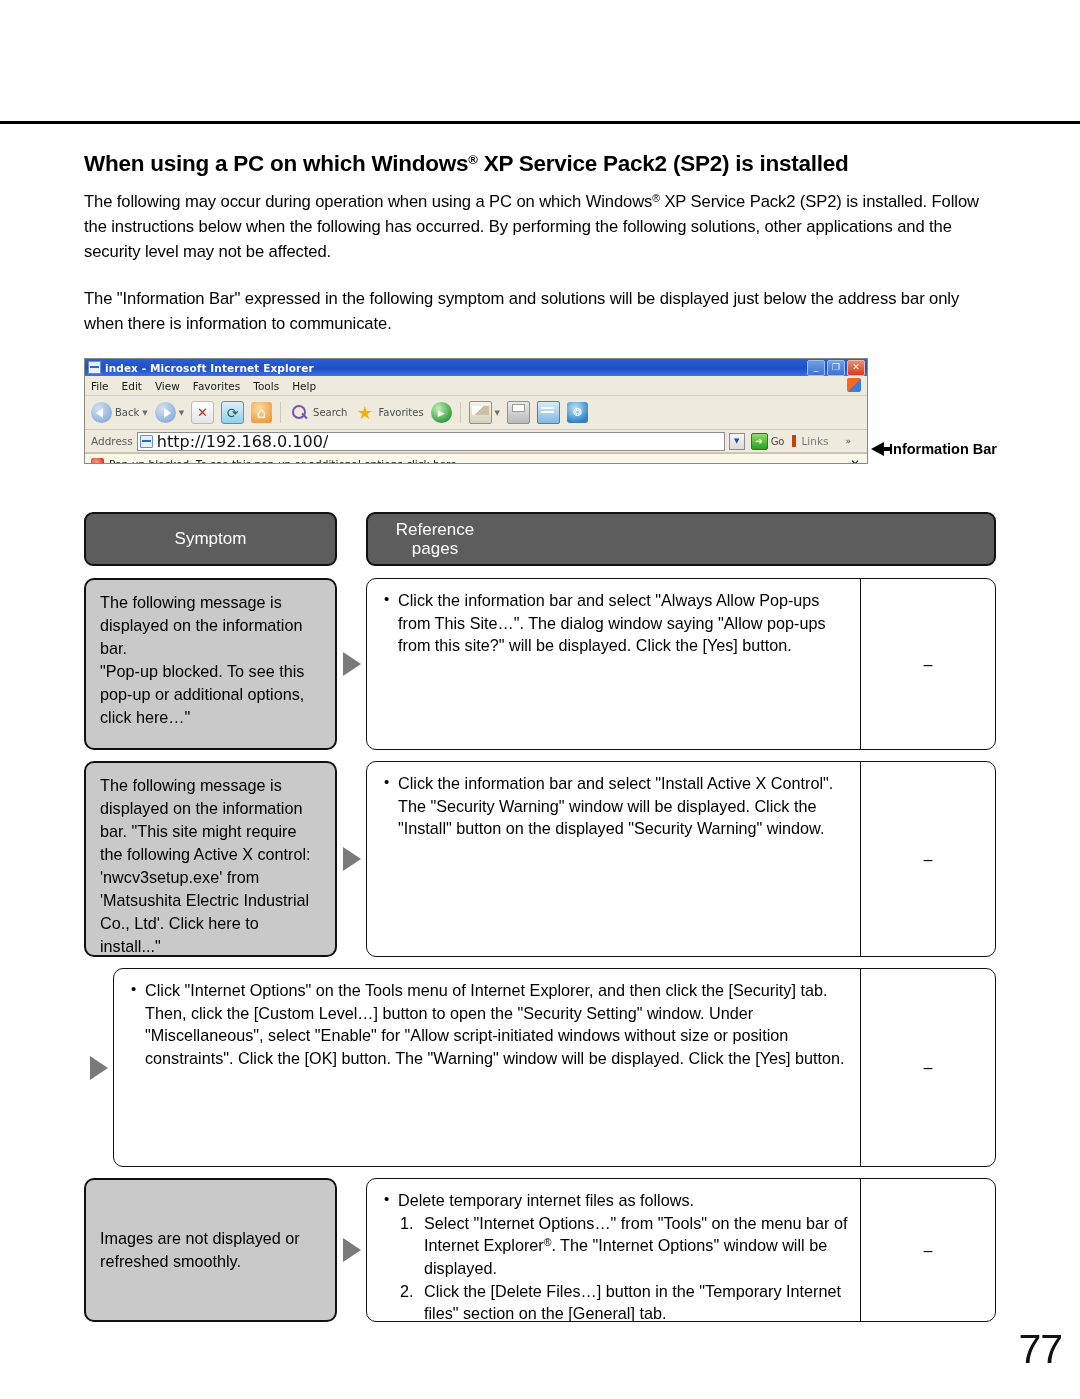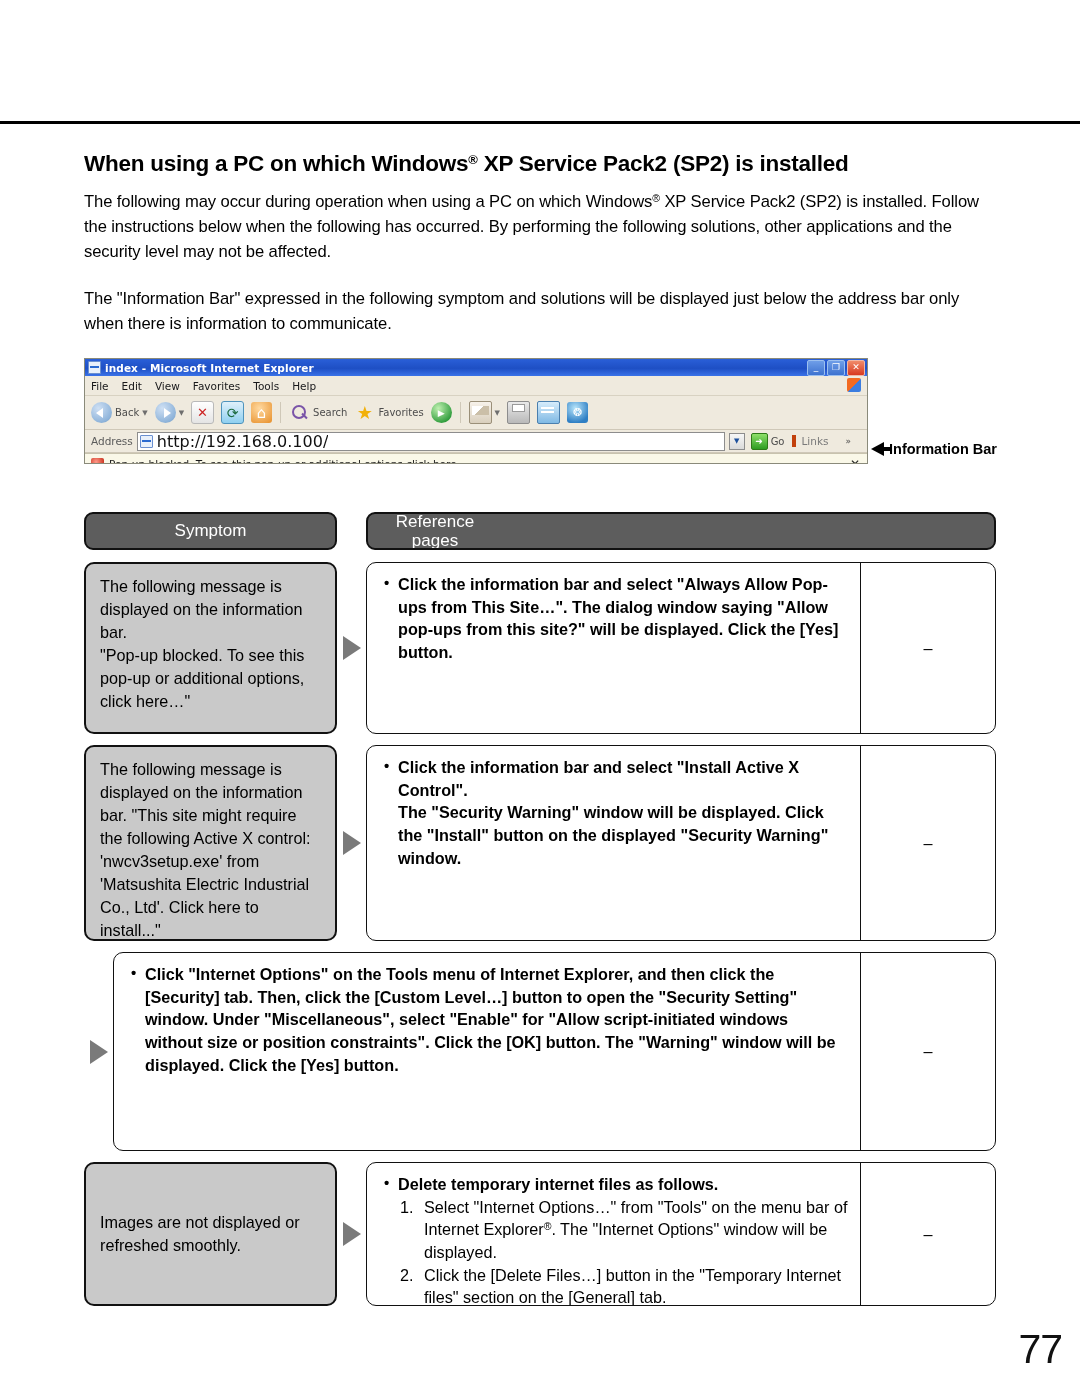--- a/index.html
+++ b/index.html
@@ -310,21 +310,21 @@
   
   .tbl {
     position: absolute;
     left: 84px;
     top: 512px;
     width: 912px;
   }
   .tbl-head {
     display: flex;
     align-items: stretch;
-    height: 38px;
+    height: 54px;
     margin-bottom: 12px;
   }
   .head-cell {
     background: #5d5d5d;
     color: #fff;
     border: 2px solid #111;
     border-radius: 9px;
     display: flex;
     align-items: center;
     justify-content: center;
@@ -412,21 +412,20 @@
     align-items: center;
     justify-content: center;
     font-size: 16.2px;
   }
   ul.bul {
     margin: 0; padding: 0; list-style: none;
   }
   ul.bul > li {
     position: relative;
     padding-left: 17px;
-    font-weight: bold;
   }
   ul.bul > li:before {
     content: "•";
     position: absolute;
     left: 3px; top: -1px;
     font-size: 15px;
   }
   ol.num {
     margin: 0; padding: 0 0 0 0; list-style: none;
     counter-reset: n;

